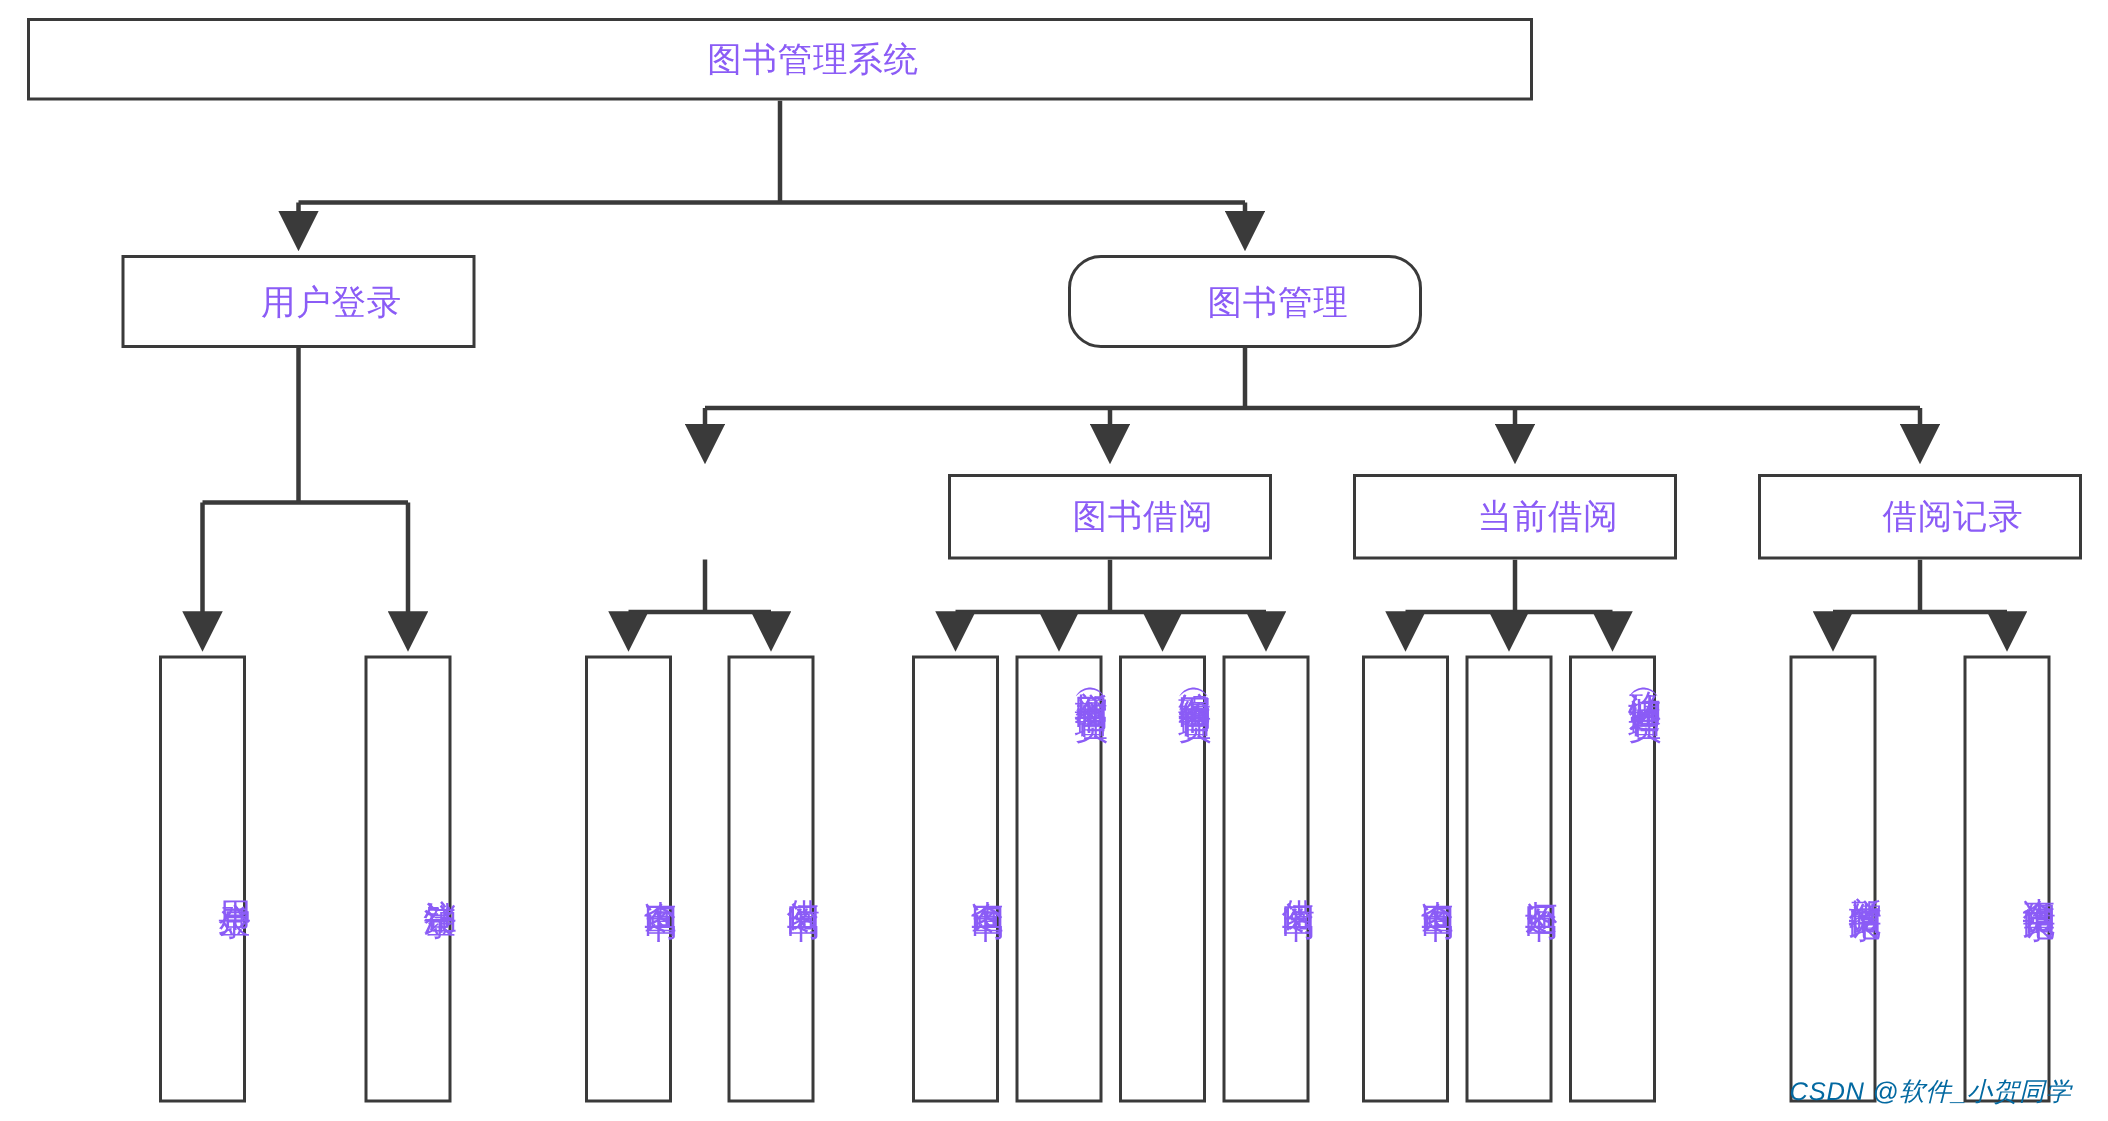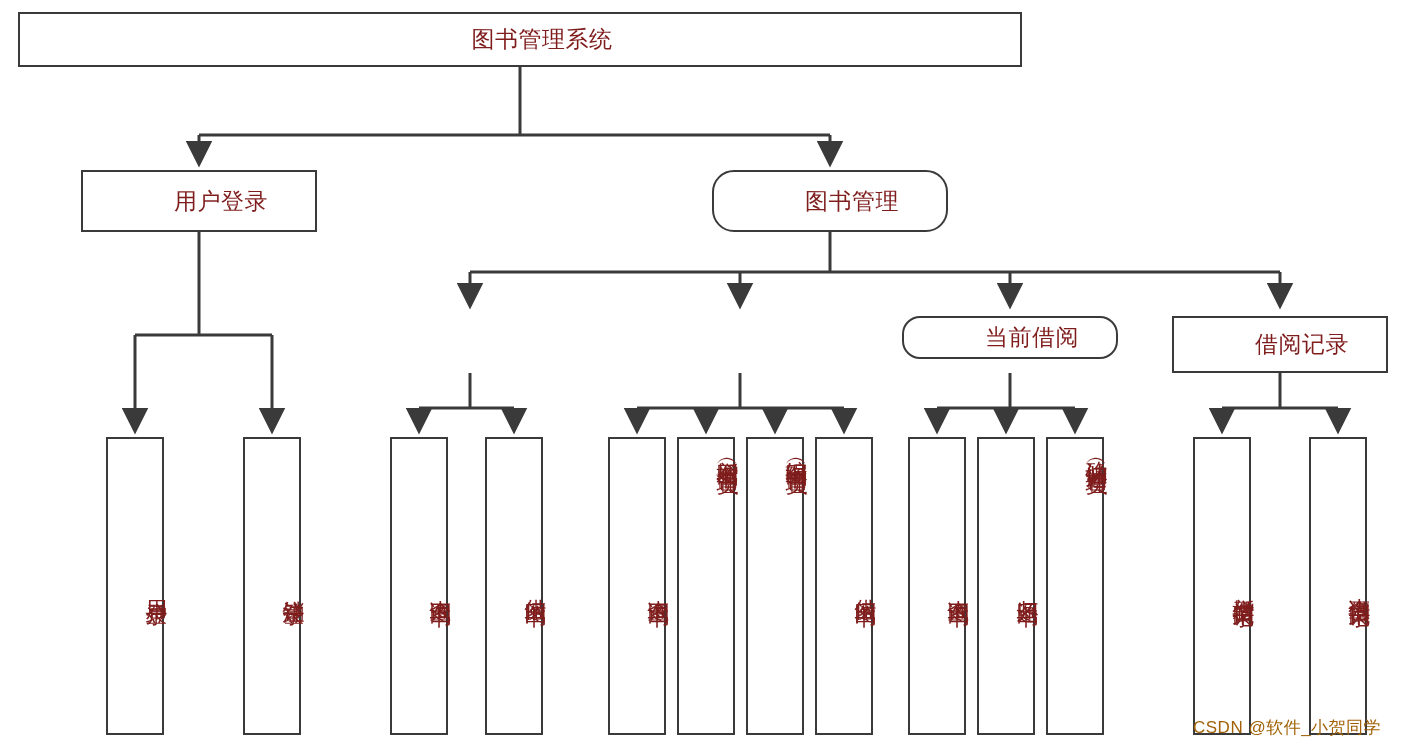--- a/index.html
+++ b/index.html
@@ -26,21 +26,21 @@
     pointer-events: none;
   }
   .node {
     position: absolute;
     box-sizing: border-box;
     background: #ffffff;
     border: 2.5px solid #3a3a3a;
     display: flex;
     align-items: center;
     justify-content: center;
-    color: #7f1d1d;
+    color: #8b5cf6;
     padding-left: 44px;
   }
   .node-label {
     display: block;
     text-align: center;
     line-height: 1.22;
     white-space: pre-line;
   }
   .node.horizontal .node-label {
     font-size: 23px;
@@ -63,23 +63,24 @@
     letter-spacing: 2px;
     white-space: nowrap;
   }
   .node.vertical.centered {
     align-items: center;
     padding-top: 0;
   }
   .watermark {
     position: absolute;
     font-size: 17px;
-    color: #a16207;
+    color: #0369a1;
     white-space: nowrap;
     letter-spacing: 0.5px;
+    font-style: italic;
   }
 </style>
 </head>
 <body>
 
 <div id="diagram-root">
 
   <svg class="connectors" viewBox="0 0 1405 747" xmlns="http://www.w3.org/2000/svg">
     <defs>
       <marker id="arrow" viewBox="0 0 12 12" refX="10" refY="6" markerWidth="9" markerHeight="9" orient="auto-start-reverse">
@@ -136,22 +137,25 @@
 
   <div class="node horizontal" style="left:81px; top:170px; width:236px; height:62px;">
     <span class="node-label">用户登录</span>
   </div>
 
   <div class="node horizontal" style="left:712px; top:170px; width:236px; height:62px;border-radius:22px;">
     <span class="node-label">图书管理</span>
   </div>
 
 
-
-  <div class="node horizontal" style="left:902px; top:316px; width:216px; height:43px;border-radius:18px;">
+  <div class="node horizontal" style="left:632px; top:316px; width:216px; height:57px;">
+    <span class="node-label">图书借阅</span>
+  </div>
+
+  <div class="node horizontal" style="left:902px; top:316px; width:216px; height:57px;">
     <span class="node-label">当前借阅</span>
   </div>
 
   <div class="node horizontal" style="left:1172px; top:316px; width:216px; height:57px;">
     <span class="node-label">借阅记录</span>
   </div>
 
   <div class="node vertical centered" style="left:106px; top:437px; width:58px; height:298px;">
     <span class="node-label">用户登录</span>
   </div>

